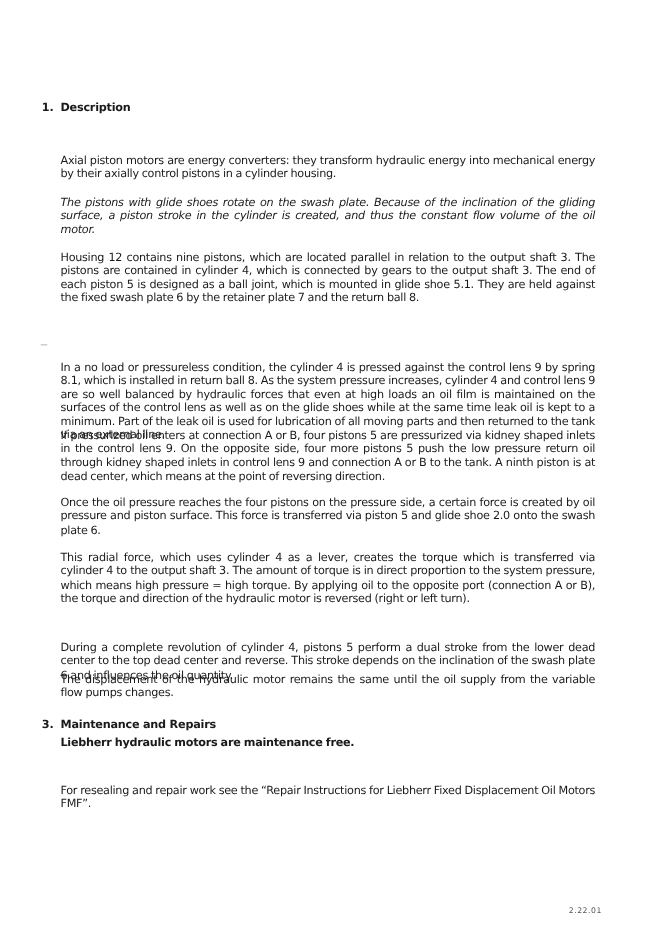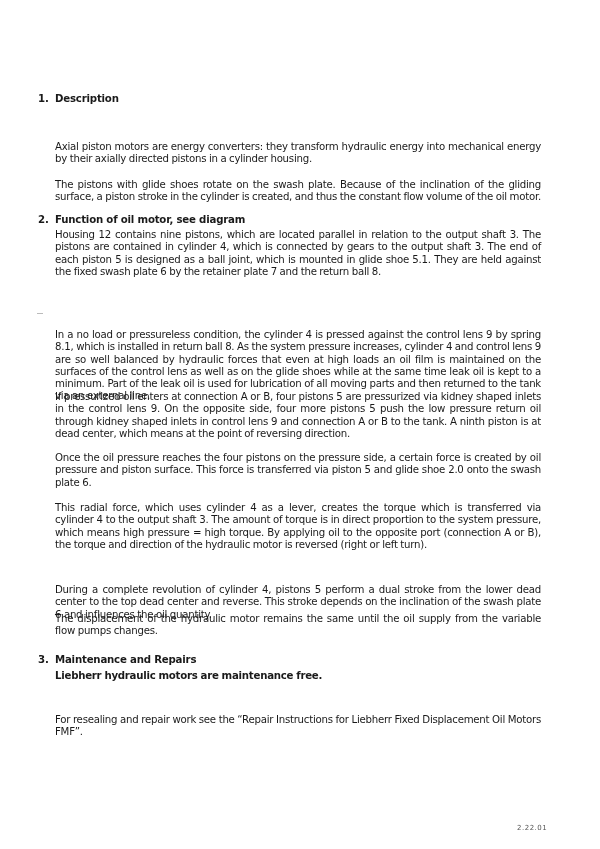--- a/index.html
+++ b/index.html
@@ -14,26 +14,23 @@
     .speck { position: absolute; left: 37px; top: 313px; width: 6px; height: 1px; background: #bbb; }
   </style>
 </head>
 <body>
 
 <div class="page">
 
   <div class="heading" style="top:93px;">
     <span class="num">1.</span><span>Description</span>
   </div>
-  <p class="para" style="top:141px;">Axial piston motors are energy converters:  they transform hydraulic energy into mechanical energy by their axially directed pistons in a cylinder housing.</p>
-  <p class="para" style="top:179px;">The pistons with glide shoes rotate on the swash plate.  Because of the inclination of the gliding surface, a piston  stroke in the cylinder is created, and thus the constant flow volume of the oil motor.</p>
+  <p class="para" style="top:141px;">Axial piston motors are energy converters:  they transform hydraulic energy into mechanical energy by their axially control pistons in a cylinder housing.</p>
+  <p class="para" style="top:179px;font-style:italic;">The pistons with glide shoes rotate on the swash plate.  Because of the inclination of the gliding surface, a piston  stroke in the cylinder is created, and thus the constant flow volume of the oil motor.</p>
 
-  <div class="heading" style="top:214px;">
-    <span class="num">2.</span><span>Function of oil motor, see diagram</span>
-  </div>
   <p class="para" style="top:229px;">Housing  12 contains nine pistons, which are located parallel in relation  to the output shaft 3.  The pistons are contained in cylinder 4, which is connected by gears to the output  shaft 3. The end of each piston 5 is designed as a ball joint, which is mounted in  glide shoe 5.1.  They are held against the fixed swash plate 6 by the retainer plate 7 and the return ball 8.</p>
   <div class="speck"></div>
   <p class="para" style="top:329px;">In a no load or pressureless condition, the cylinder 4 is pressed against the control lens 9 by  spring 8.1, which is installed in return ball 8.  As the system pressure increases, cylinder 4 and control lens 9 are so well balanced by hydraulic forces that even at high loads an oil film is maintained on the surfaces of the control lens as well as on the glide shoes while at the same time leak oil is kept to a minimum.   Part of the leak oil is used for lubrication of all moving parts and then returned to the tank via an external line.</p>
   <p class="para" style="top:391px;">If pressurized oil enters at connection A or B,  four pistons 5 are pressurized via kidney shaped inlets in the control lens 9.  On the opposite side, four more pistons 5 push the low pressure return oil through kidney shaped inlets in control lens 9 and connection A or B to the tank.   A ninth piston is at dead center, which means at the point of reversing direction.</p>
   <p class="para" style="top:452px;">Once the oil pressure reaches the four pistons on the pressure side,  a certain force is created by oil pressure and piston surface.  This force is transferred via piston 5 and glide shoe 2.0 onto the swash plate 6.</p>
   <p class="para" style="top:502px;">This radial force, which uses cylinder 4 as a lever,  creates the torque which is transferred via  cylinder 4 to the output shaft 3.  The amount of torque is in direct proportion to the system pressure, which means high pressure  =  high torque.  By applying oil to the opposite port (connection A or B), the torque and direction of the hydraulic motor is reversed (right or left turn).</p>
   <p class="para" style="top:564px;margin-top:20px;">During  a complete revolution of cylinder 4, pistons 5  perform a dual stroke from the lower dead center to the top dead center and reverse.  This stroke depends on the inclination of the swash plate 6 and influences the oil quantity.</p>
   <p class="para" style="top:613px;">The displacement of the hydraulic motor remains the same until the oil supply from the variable flow pumps changes.</p>
 
   <div class="heading" style="top:654px;">

